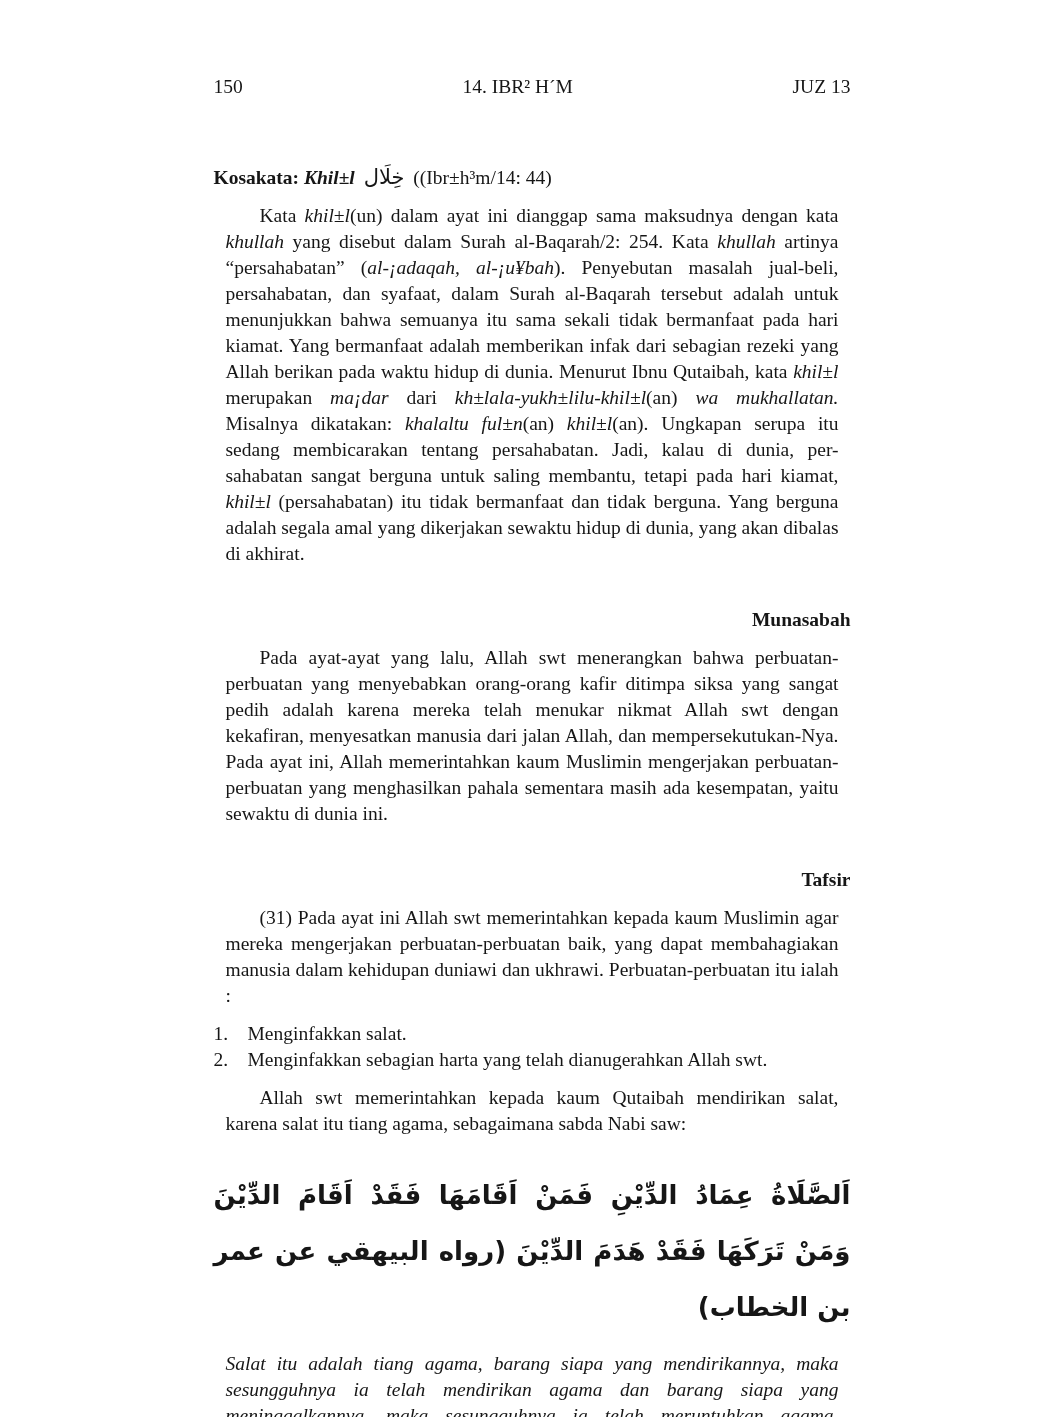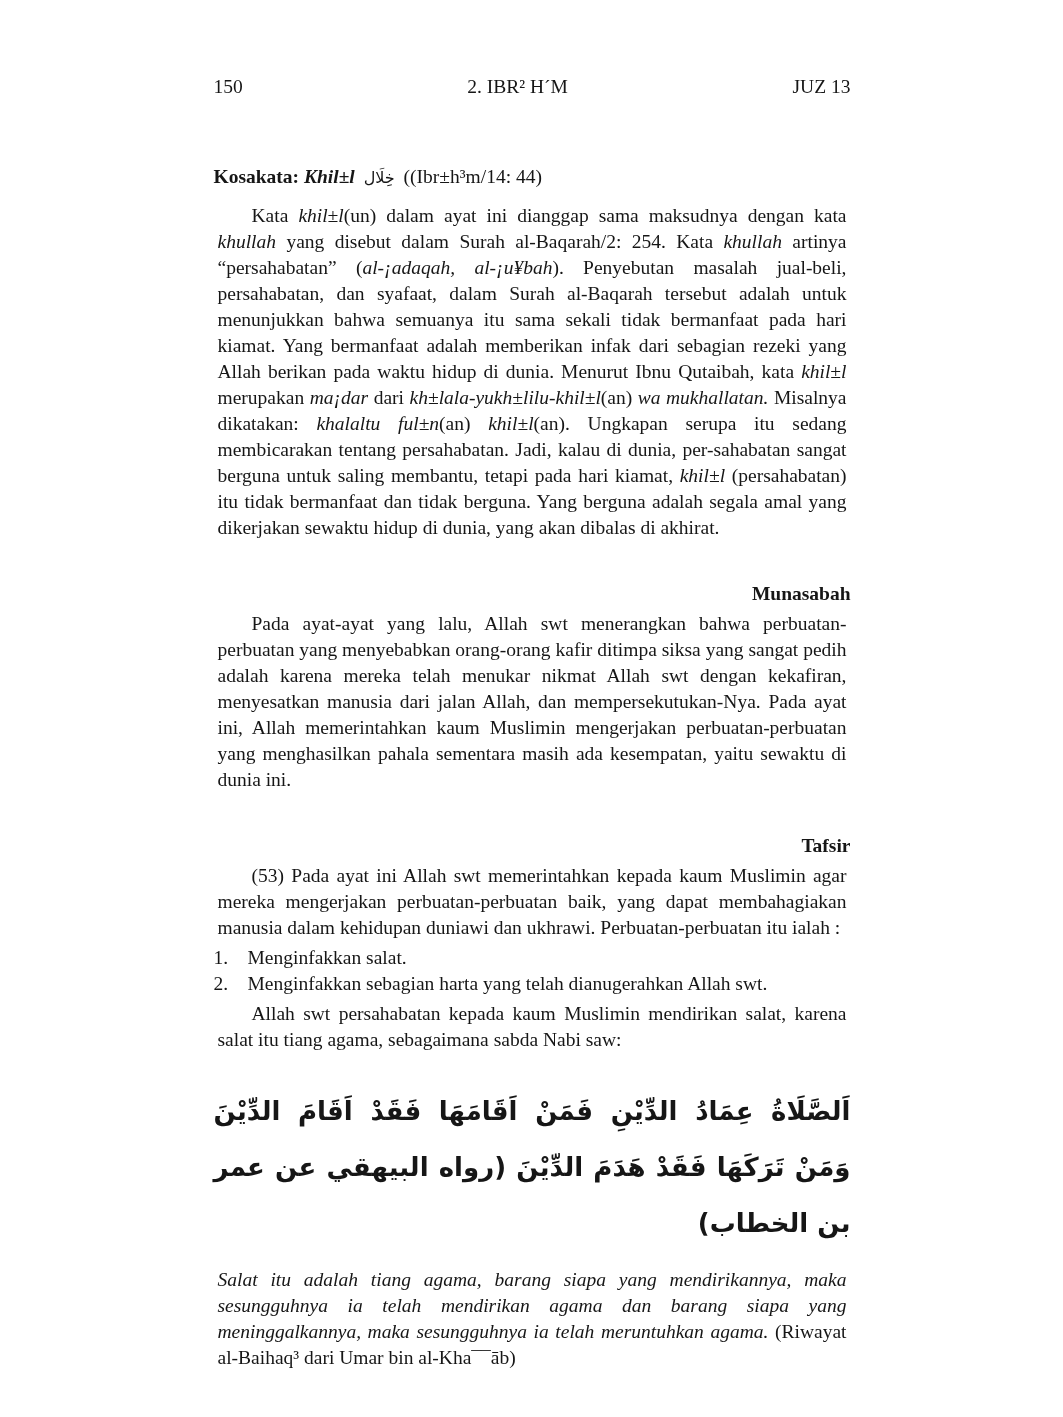--- a/index.html
+++ b/index.html
@@ -22,27 +22,27 @@
     align-items: baseline;
     margin-bottom: 64px;
   }
   .kosakata {
     margin: 0 0 12px 0;
   }
   .kosakata .label { font-weight: bold; text-align: center; }
   .kosakata .term { font-weight: bold; font-style: italic; }
   .arabic-inline {
     font-family: "DejaVu Sans", sans-serif;
-    font-size: 16px;
+    font-size: 21px;
     direction: rtl;
     unicode-bidi: embed;
     padding: 0 4px;
   }
   .para {
-    margin: 4px;
+    margin: 12px;
     text-align: justify;
     text-indent: 34px;
   }
   .it { font-style: italic; }
   .section-heading {
     margin: 40px 0 2px 0;
     font-weight: bold;
     text-align: right;
   }
   .list-item { display: flex; }
@@ -59,48 +59,48 @@
   }
   .translation { text-indent: 0; }
 </style>
 </head>
 <body>
 
 <div class="page">
 
   <div class="page-header">
     <span>150</span>
-    <span>2. IBR² H´M</span>
+    <span>14. IBR² H´M</span>
     <span>JUZ 13</span>
   </div>
 
   <p class="kosakata">
     <span class="label">Kosakata:</span>
     <span> </span>
     <span class="term">Khil±l</span>
     <span class="arabic-inline">خِلَال</span>
     <span>((Ibr±h³m/14: 44)</span>
   </p>
 
   <p class="para"><span>Kata </span><span class="it">khil±l</span><span>(un) dalam ayat ini dianggap sama maksudnya dengan kata </span><span class="it">khullah</span><span> yang disebut dalam Surah al-Baqarah/2: 254. Kata </span><span class="it">khullah</span><span> artinya “persahabatan” (</span><span class="it">al-¡adaqah, al-¡u¥bah</span><span>). Penyebutan masalah jual-beli, persahabatan, dan syafaat, dalam Surah al-Baqarah tersebut adalah untuk menunjukkan bahwa semuanya itu sama sekali tidak bermanfaat pada hari kiamat. Yang bermanfaat adalah memberikan infak dari sebagian rezeki yang Allah berikan pada waktu hidup di dunia. Menurut Ibnu Qutaibah, kata </span><span class="it">khil±l</span><span> merupakan </span><span class="it">ma¡dar</span><span> dari </span><span class="it">kh±lala-yukh±lilu-khil±l</span><span>(an) </span><span class="it">wa mukhallatan.</span><span> Misalnya dikatakan: </span><span class="it">khalaltu ful±n</span><span>(an) </span><span class="it">khil±l</span><span>(an). Ungkapan serupa itu sedang membicarakan tentang persahabatan. Jadi, kalau di dunia, per-sahabatan sangat berguna untuk saling membantu, tetapi pada hari kiamat, </span><span class="it">khil±l</span><span> (persahabatan) itu tidak bermanfaat dan tidak berguna. Yang berguna adalah segala amal yang dikerjakan sewaktu hidup di dunia, yang akan dibalas di akhirat.</span></p>
 
   <p class="section-heading">Munasabah</p>
   <p class="para">Pada ayat-ayat yang lalu, Allah swt menerangkan bahwa perbuatan-perbuatan yang menyebabkan orang-orang kafir ditimpa siksa yang sangat pedih adalah karena mereka telah menukar nikmat Allah swt dengan kekafiran, menyesatkan manusia dari jalan Allah, dan mempersekutukan-Nya. Pada ayat ini, Allah memerintahkan kaum Muslimin mengerjakan perbuatan-perbuatan yang menghasilkan pahala sementara masih ada kesempatan, yaitu sewaktu di dunia ini.</p>
 
   <p class="section-heading">Tafsir</p>
-  <p class="para">(53) Pada ayat ini Allah swt memerintahkan kepada kaum Muslimin agar mereka mengerjakan perbuatan-perbuatan baik, yang dapat membahagiakan manusia dalam kehidupan duniawi dan ukhrawi. Perbuatan-perbuatan itu ialah :</p>
+  <p class="para">(31) Pada ayat ini Allah swt memerintahkan kepada kaum Muslimin agar mereka mengerjakan perbuatan-perbuatan baik, yang dapat membahagiakan manusia dalam kehidupan duniawi dan ukhrawi. Perbuatan-perbuatan itu ialah :</p>
 
   <div class="list-item">
     <span class="num">1.</span>
     <span class="txt">Menginfakkan salat.</span>
   </div>
   <div class="list-item">
     <span class="num">2.</span>
     <span class="txt">Menginfakkan sebagian harta yang telah dianugerahkan Allah swt.</span>
   </div>
 
-  <p class="para">Allah swt persahabatan kepada kaum Muslimin mendirikan salat, karena salat itu tiang agama, sebagaimana sabda Nabi saw:</p>
+  <p class="para">Allah swt memerintahkan kepada kaum Qutaibah mendirikan salat, karena salat itu tiang agama, sebagaimana sabda Nabi saw:</p>
 
   <p class="arabic-block" dir="rtl">اَلصَّلَاةُ عِمَادُ الدِّيْنِ فَمَنْ اَقَامَهَا فَقَدْ اَقَامَ الدِّيْنَ وَمَنْ تَرَكَهَا فَقَدْ هَدَمَ الدِّيْنَ (رواه البيهقي عن عمر بن الخطاب)</p>
 
   <p class="para translation"><span class="it">Salat itu adalah tiang agama, barang siapa yang mendirikannya, maka sesungguhnya ia telah mendirikan agama dan barang siapa yang meninggalkannya, maka sesungguhnya ia telah meruntuhkan agama. </span><span>(Riwayat al-Baihaq³ dari Umar bin al-Kha¯¯āb)</span></p>
 
 </div>
 
 </body></html>

